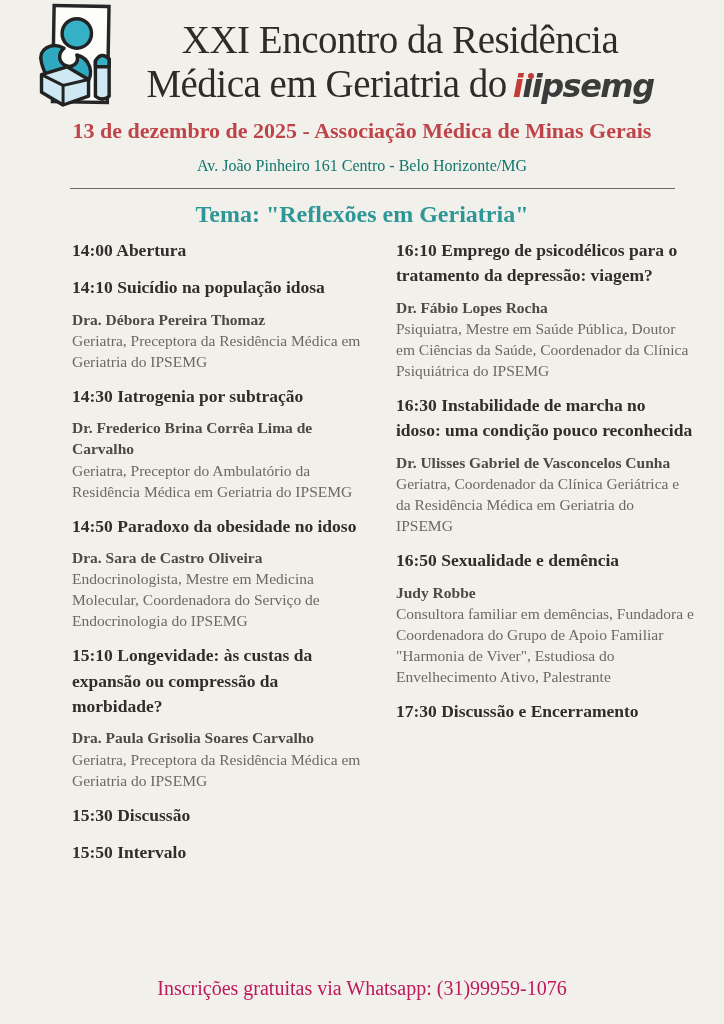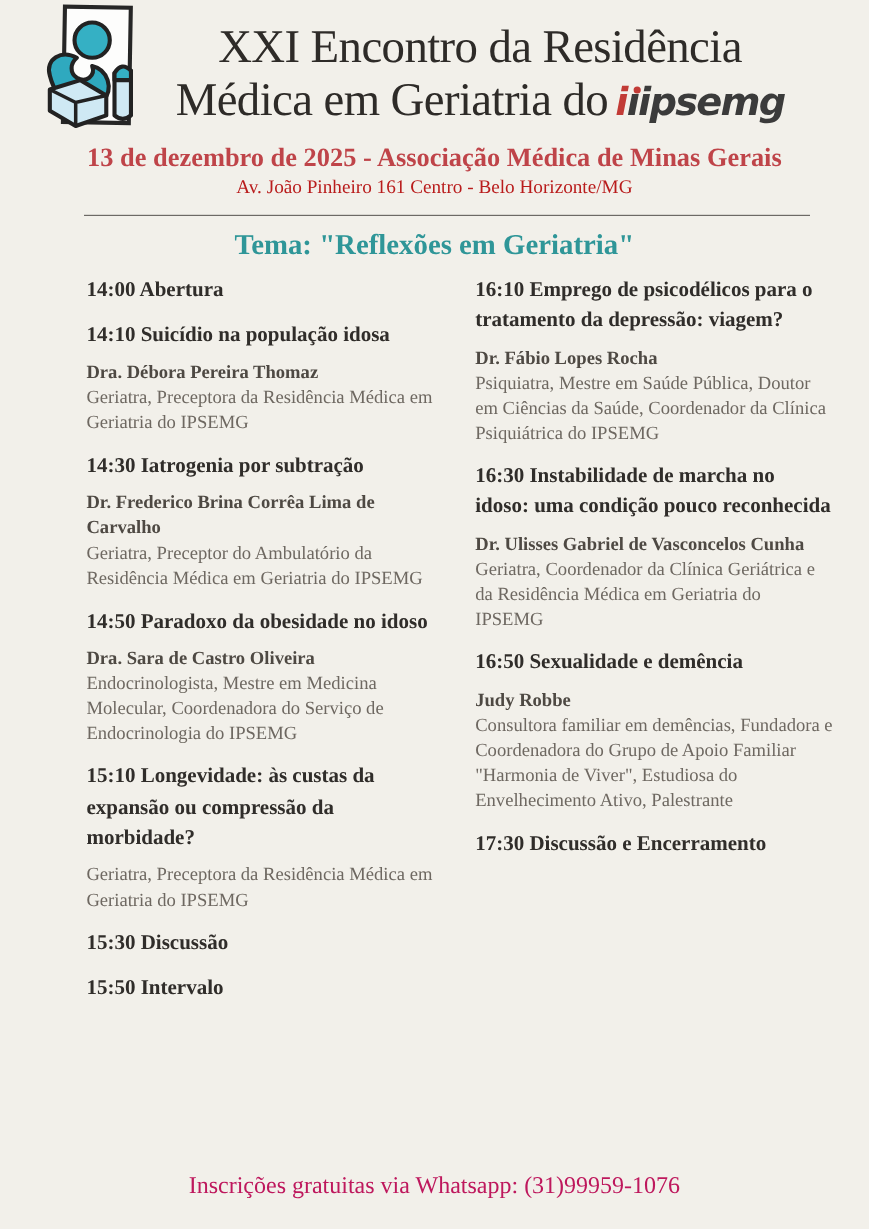--- a/index.html
+++ b/index.html
@@ -23,21 +23,21 @@
     font-size:32px;color:#3b3b3b;letter-spacing:-1.5px;
     display:inline-block;margin-left:6px;
   }
   .lg-red{color:#c23b36;}
   .lg-dot{position:relative;display:inline-block;}
   .lg-dot::after{
     content:"";position:absolute;top:4px;left:58%;
     width:6px;height:6px;border-radius:50%;background:#c23b36;
   }
   .date-line{text-align:center;font-weight:bold;font-size:22px;color:#bf4449;margin-top:8px;}
-  .address-line{text-align:center;font-size:16px;color:#b91c1c;margin-top:4px;}
+  .address-line{text-align:center;font-size:16px;color:#0f766e;margin-top:13px;}
   .divider{border:none;border-top:1.5px solid #6d6a66;margin:13px 49px 0 70px;}
   .tema{text-align:center;font-weight:bold;font-size:24px;color:#2f9698;margin-top:12px;}
   
   .grid{display:grid;grid-template-columns:1fr 1fr;column-gap:26px;padding:10px 30px 0 72px;}
   .session{margin-bottom:12px;font-family:Liberation Serif, serif;}
   .session-title{font-weight:bold;font-size:17.5px;line-height:1.45;color:#302d2a;}
   .speaker{margin-top:8px;}
   .speaker-name{font-weight:bold;font-size:15.5px;line-height:1.36;color:#4e4943;}
   .speaker-bio{font-size:15.5px;line-height:1.36;color:#6e6861;}
   
@@ -95,20 +95,21 @@
       <div class="session">
         <div class="session-title">14:50 Paradoxo da obesidade no idoso</div>
         <div class="speaker">
           <div class="speaker-name">Dra. Sara de Castro Oliveira</div>
           <div class="speaker-bio">Endocrinologista, Mestre em Medicina Molecular, Coordenadora do Serviço de Endocrinologia do IPSEMG</div>
         </div>
       </div>
       <div class="session">
         <div class="session-title">15:10 Longevidade: às custas da expansão ou compressão da morbidade?</div>
         <div class="speaker">
+          <div class="speaker-name">Dra. Paula Grisolia Soares Carvalho</div>
           <div class="speaker-bio">Geriatra, Preceptora da Residência Médica em Geriatria do IPSEMG</div>
         </div>
       </div>
       <div class="session">
         <div class="session-title">15:30 Discussão</div>
       </div>
       <div class="session">
         <div class="session-title">15:50 Intervalo</div>
       </div>
     </div>

